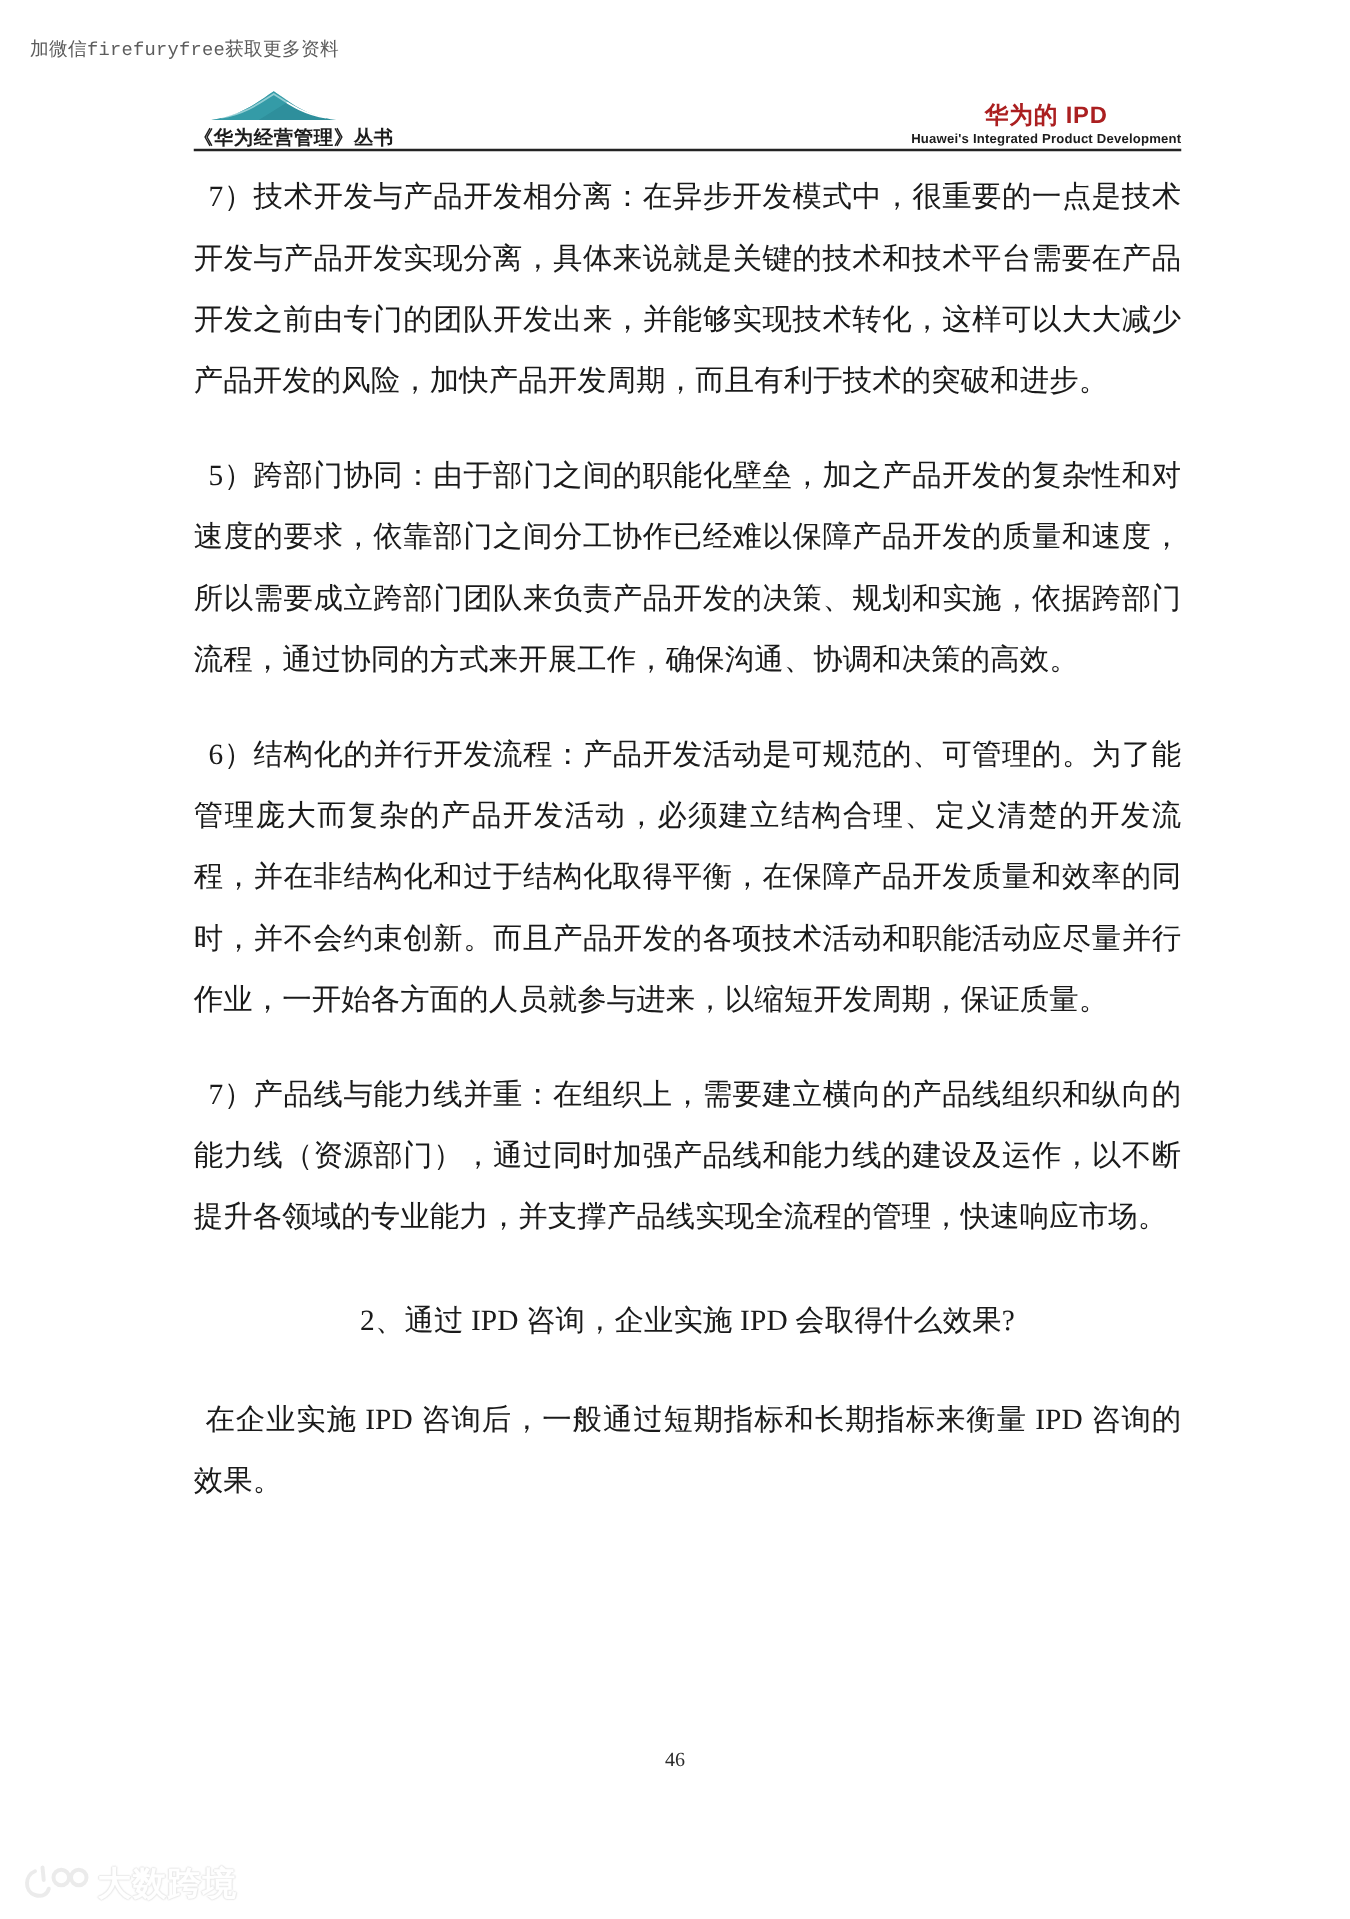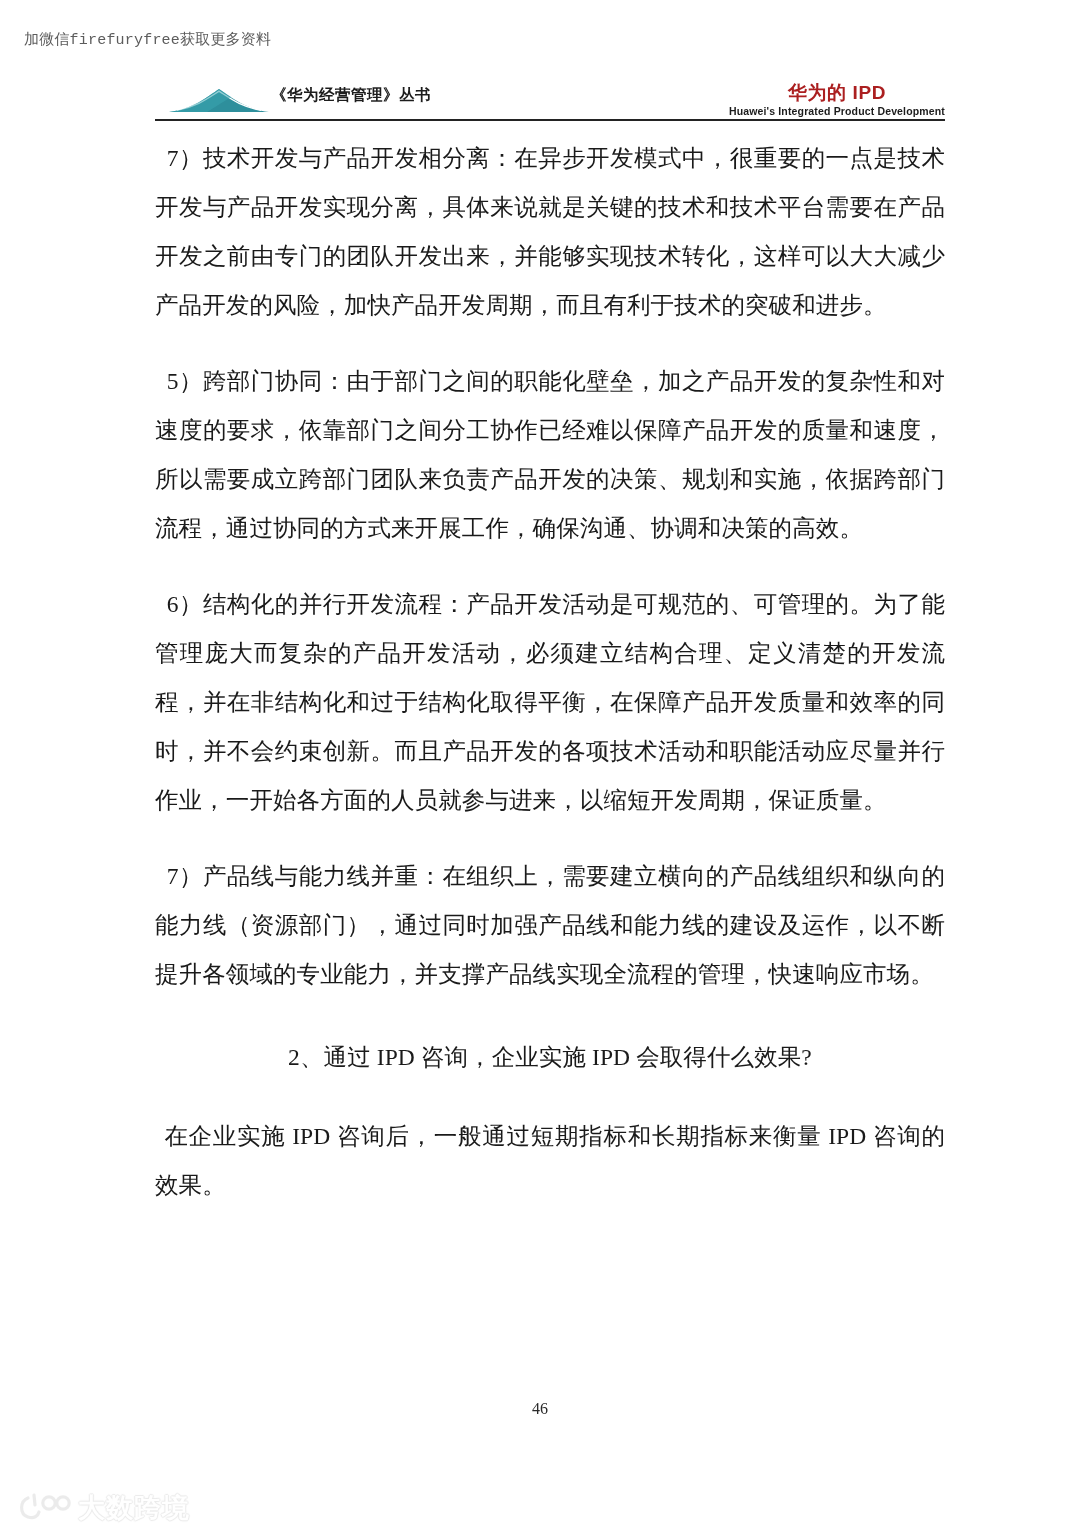--- a/index.html
+++ b/index.html
@@ -44,20 +44,21 @@
     top: 68px;
     left: 155px;
     width: 790px;
     height: 52px;
   }
   .header-left {
     position: absolute;
     left: 0;
     bottom: 2px;
     display: flex;
+    flex-direction: column;
     align-items: flex-start;
   }
   .brand-logo {
     display: block;
     margin-left: 12px;
     margin-bottom: 1px;
   }
   .series-title {
     font-family: "Liberation Sans", "DejaVu Sans", sans-serif;
     font-size: 15.5px;

